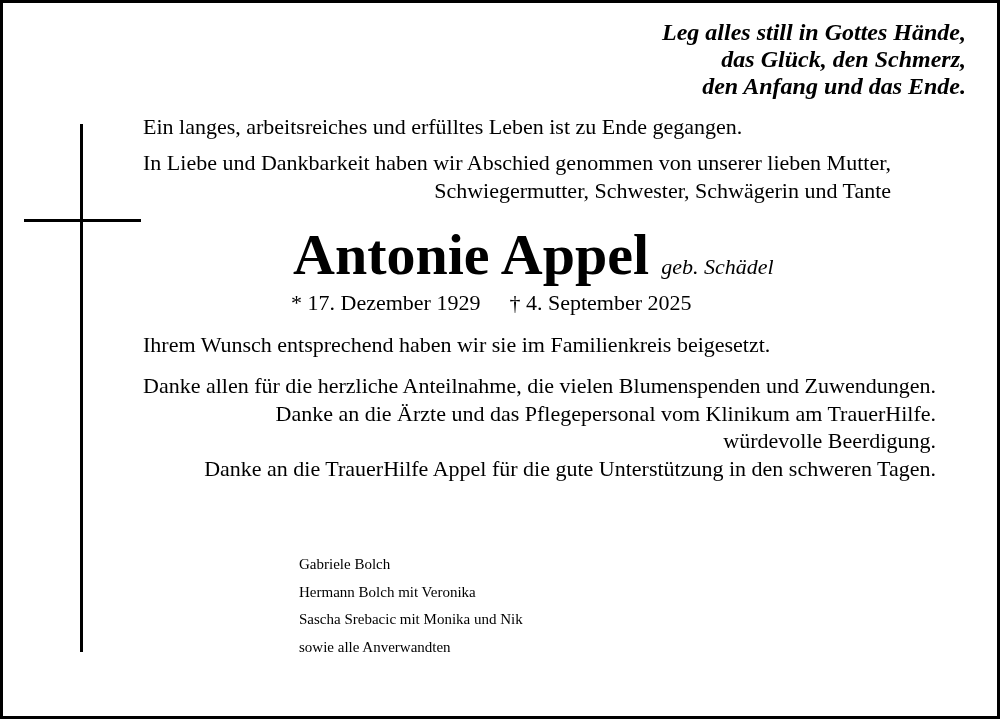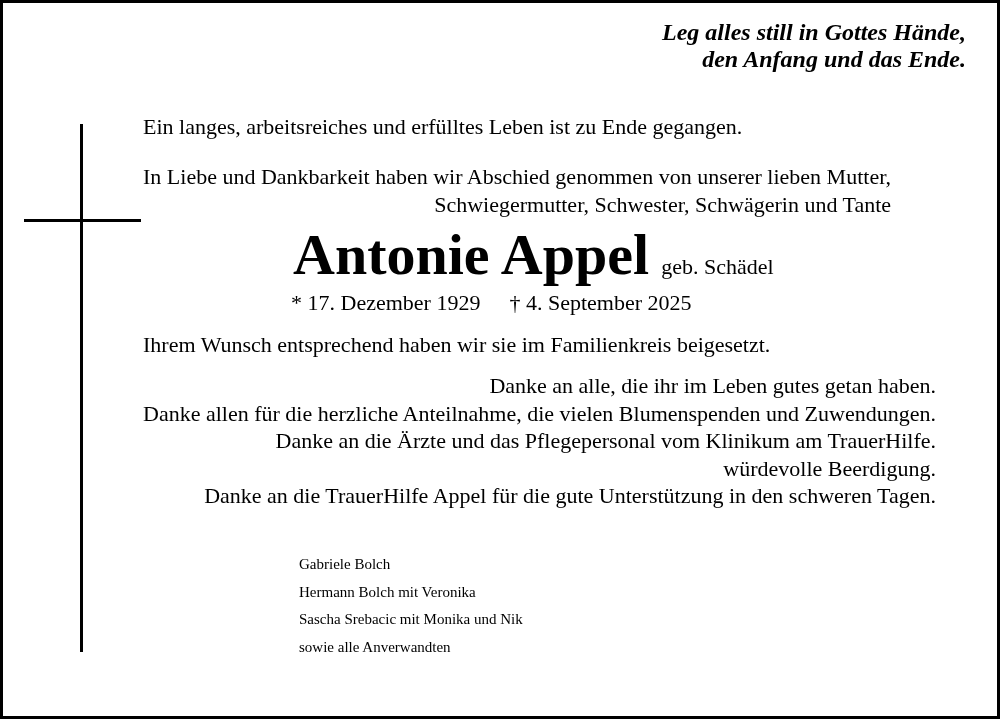--- a/index.html
+++ b/index.html
@@ -48,39 +48,40 @@
 
   .bodytext {
     position: absolute;
     left: 140px;
     font-size: 22px;
     line-height: 27.5px;
     white-space: nowrap;
     text-align: right;
   }
   .p-opening   { top: 110px; }
-  .p-farewell  { top: 160px; }
+  .p-farewell  { top: 146px; }
   .p-burial    { top: 328px; }
   .p-thanks    { top: 369px; }
 
   
   .name-line {
     position: absolute;
     left: 290px;
     top: 222px;
     white-space: nowrap;
   }
   .deceased-name {
     font-size: 58px;
     font-weight: bold;
     line-height: 60px;
   }
   .maiden-name {
     font-size: 22px;
     margin-left: 12px;
+    font-style: italic;
   }
 
   
   .dates {
     position: absolute;
     left: 288px;
     top: 286px;
     font-size: 22px;
     line-height: 27px;
     white-space: nowrap;
@@ -108,20 +109,21 @@
     white-space: nowrap;
   }
 </style>
 </head>
 <body>
 
 <div class="page">
 
   <div class="epigraph">
     <div>Leg alles still in Gottes Hände,</div>
+    <div>das Glück, den Schmerz,</div>
     <div>den Anfang und das Ende.</div>
   </div>
 
   <div class="cross-v"></div>
   <div class="cross-h"></div>
 
   <div class="bodytext p-opening">Ein langes, arbeitsreiches und erfülltes Leben ist zu Ende gegangen.</div>
 
   <div class="bodytext p-farewell">
     <div>In Liebe und Dankbarkeit haben wir Abschied genommen von unserer lieben Mutter,</div>
@@ -132,21 +134,20 @@
     <span class="deceased-name">Antonie Appel</span><span class="maiden-name">geb. Schädel</span>
   </div>
 
   <div class="dates">
     <span class="birth-date">* 17. Dezember 1929</span><span class="death-date">† 4. September 2025</span>
   </div>
 
   <div class="bodytext p-burial">Ihrem Wunsch entsprechend haben wir sie im Familienkreis beigesetzt.</div>
 
   <div class="bodytext p-thanks">
-    <div>Danke an alle, die ihr im Leben gutes getan haben.</div>
     <div>Danke allen für die herzliche Anteilnahme, die vielen Blumenspenden und Zuwendungen.</div>
     <div>Danke an die Ärzte und das Pflegepersonal vom Klinikum am TrauerHilfe.</div>
     <div>würdevolle Beerdigung.</div>
     <div>Danke an die TrauerHilfe Appel für die gute Unterstützung in den schweren Tagen.</div>
   </div>
 
   <div class="mourners">
     <div>Gabriele Bolch</div>
     <div>Hermann Bolch mit Veronika</div>
     <div>Sascha Srebacic mit Monika und Nik</div>

